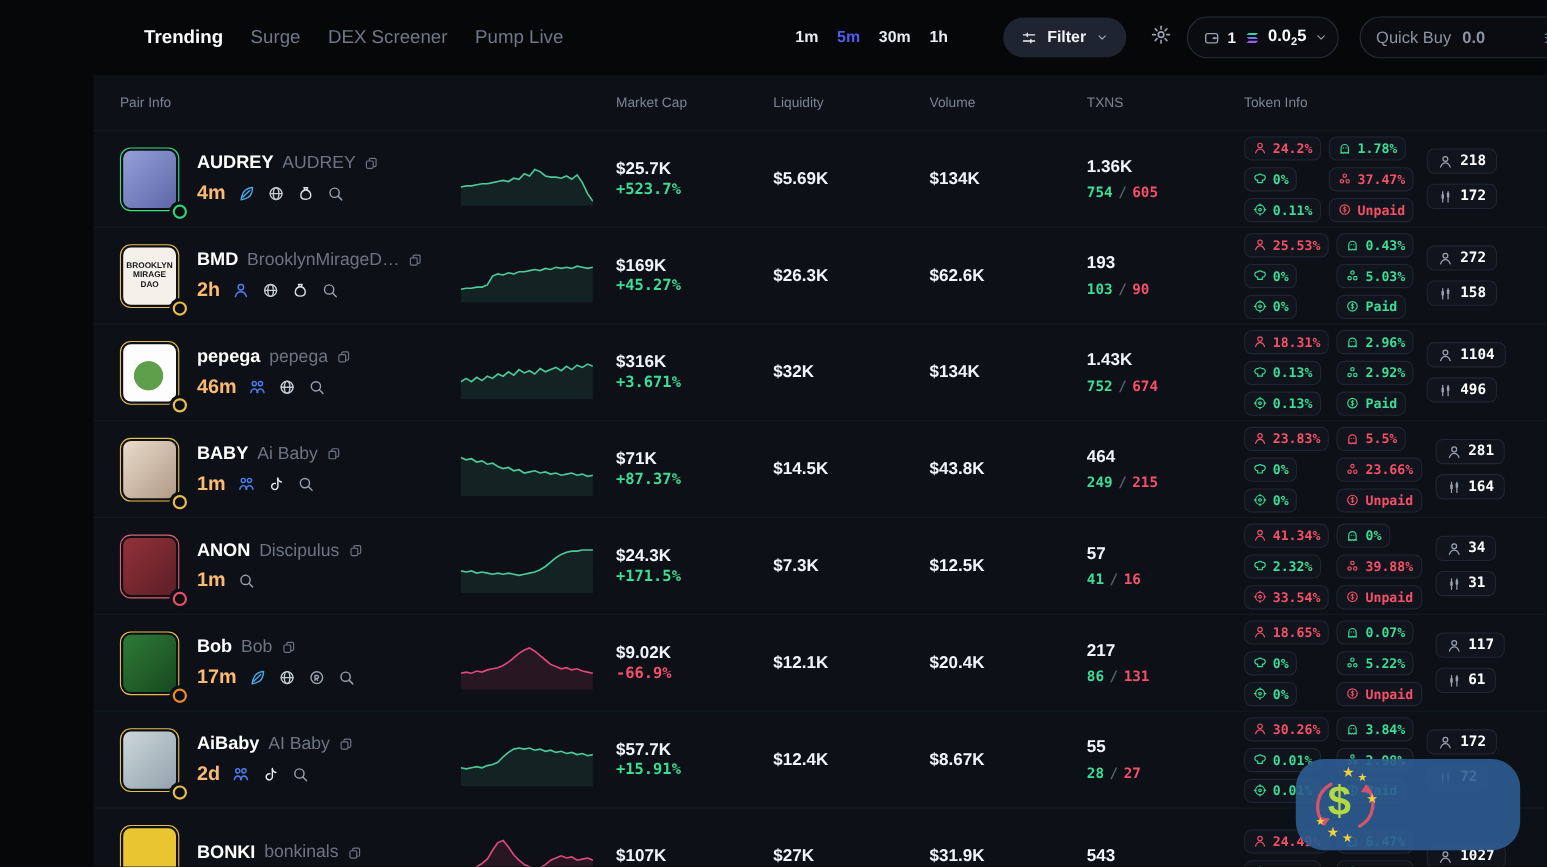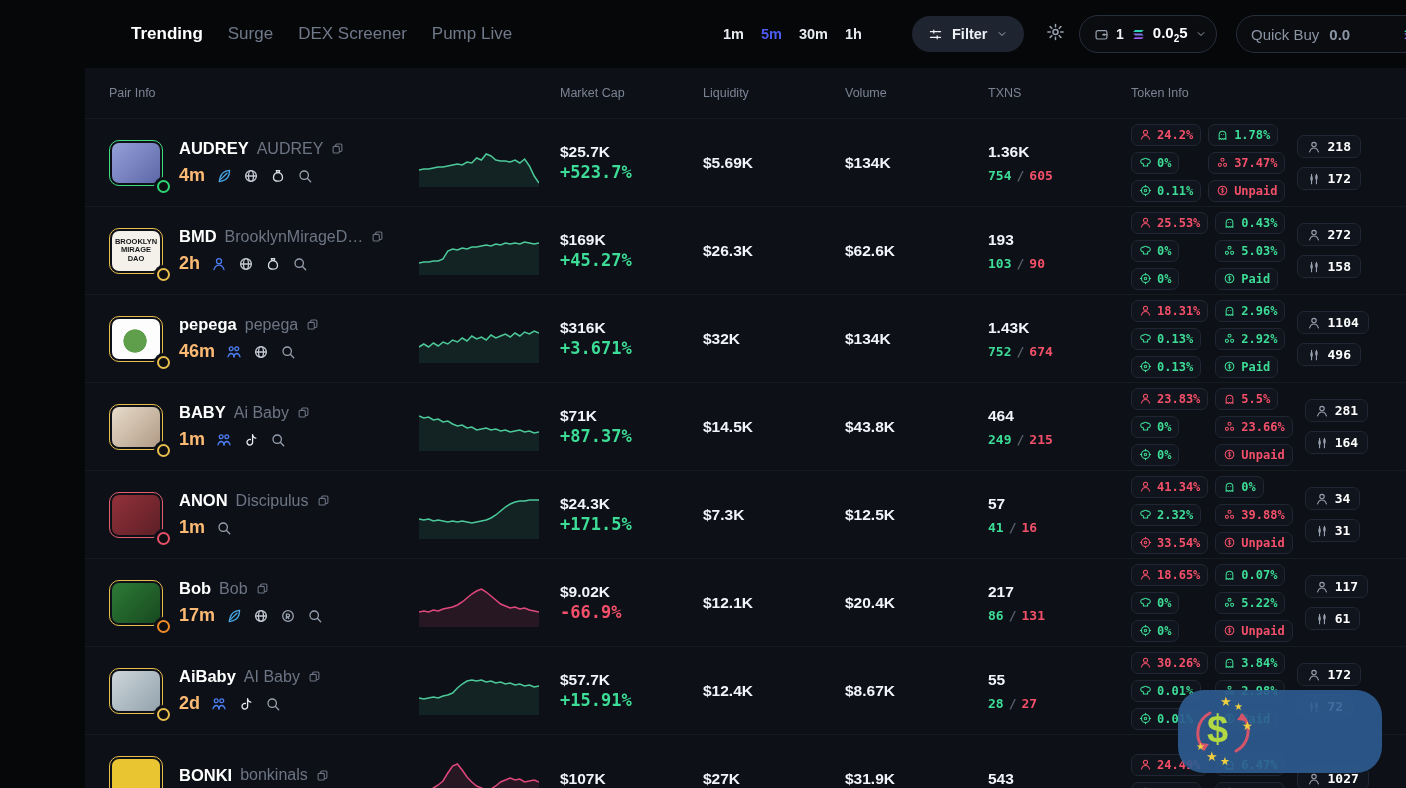--- a/index.html
+++ b/index.html
@@ -42,41 +42,41 @@
   
   .table { position:absolute; left:85px; top:68px; width:1321px; height:720px;
     background:#0d1117; overflow:hidden; }
   .grid-cols { display:grid; grid-template-columns:310px 141px 143px 142px 143px 143px 1fr;
     padding-left:24px; align-items:center; }
   .thead { height:50px; color:#7b8494; font-size:12.5px; }
   .row { height:88px; border-top:1px solid #151a23; cursor:pointer; }
 
   
   .pair { display:flex; align-items:center; gap:16px; }
-  .avatar { position:relative; width:54px; height:46px; border:1.5px solid; border-radius:10px; padding:2px; }
+  .avatar { position:relative; width:54px; height:58px; border:1.5px solid; border-radius:10px; padding:2px; }
   .av-img { width:100%; height:100%; border-radius:7px; display:flex; align-items:center; justify-content:center;
     font-size:7.5px; font-weight:700; color:#17181a; text-align:center; line-height:1.15; overflow:hidden; }
   .av-badge { position:absolute; right:-8px; bottom:-8px; width:13px; height:13px; border-radius:50%;
     background:#0c0e12; border:2.5px solid; box-shadow:0 0 0 3px #0d1117; }
   .line1 { display:flex; align-items:center; gap:8px; }
   .sym { font-size:16.5px; font-weight:700; color:#ffffff; }
   .tname { font-size:16px; color:#6d7584; max-width:150px; white-space:nowrap; overflow:hidden; text-overflow:ellipsis; }
   .copy-ic { width:13px; height:13px; color:#6d7584; cursor:pointer; }
   .line2 { display:flex; align-items:center; gap:11px; margin-top:7px; }
   .age { font-size:18px; font-weight:700; color:#fdba74;text-align:right; }
   .links { display:inline-flex; gap:11px; align-items:center; }
   .links .ic { cursor:pointer; }
   .lk-feather { color:#4aa8e8; } .lk-person,.lk-people { color:#4d7ef2; }
   .lk-globe { color:#c4cad4; } .lk-moneybag { color:#d8dde4; }
   .lk-search { color:#98a1b0; } .lk-tiktok { color:#e8ecf0; } .lk-ring { color:#9aa3b0; }
 
   .sparkcell { width:120px; height:48px; }
 
   .val { font-size:15.5px; font-weight:700; color:#f1f4f8; }
-  .chg { margin-top:1px; font-family:"DejaVu Sans Mono",monospace; font-size:17px; font-weight:700; }
+  .chg { margin-top:1px; font-family:"DejaVu Sans Mono",monospace; font-size:14px; font-weight:700; }
   .chg.up { color:#3ddc97; } .chg.down { color:#f4506a; }
   .bs { margin-top:7px; font-family:"DejaVu Sans Mono",monospace; font-size:13px; font-weight:700; }
   .buys { color:#3ddc97; } .slash { color:#566070; margin:0 5px; } .sells { color:#f4506a; }
 
   
   .tinfo { display:flex; align-items:center; gap:7px; }
   .bcol { display:flex; flex-direction:column; gap:6px; min-width:62px; align-items:flex-start; }
   .badge { display:inline-flex; align-items:center; gap:5px; padding:3px 7px; border:1px solid #202633;
     border-radius:7px; background:#10141c; font-family:"DejaVu Sans Mono",monospace;
     font-size:12px; font-weight:700; white-space:nowrap; }

